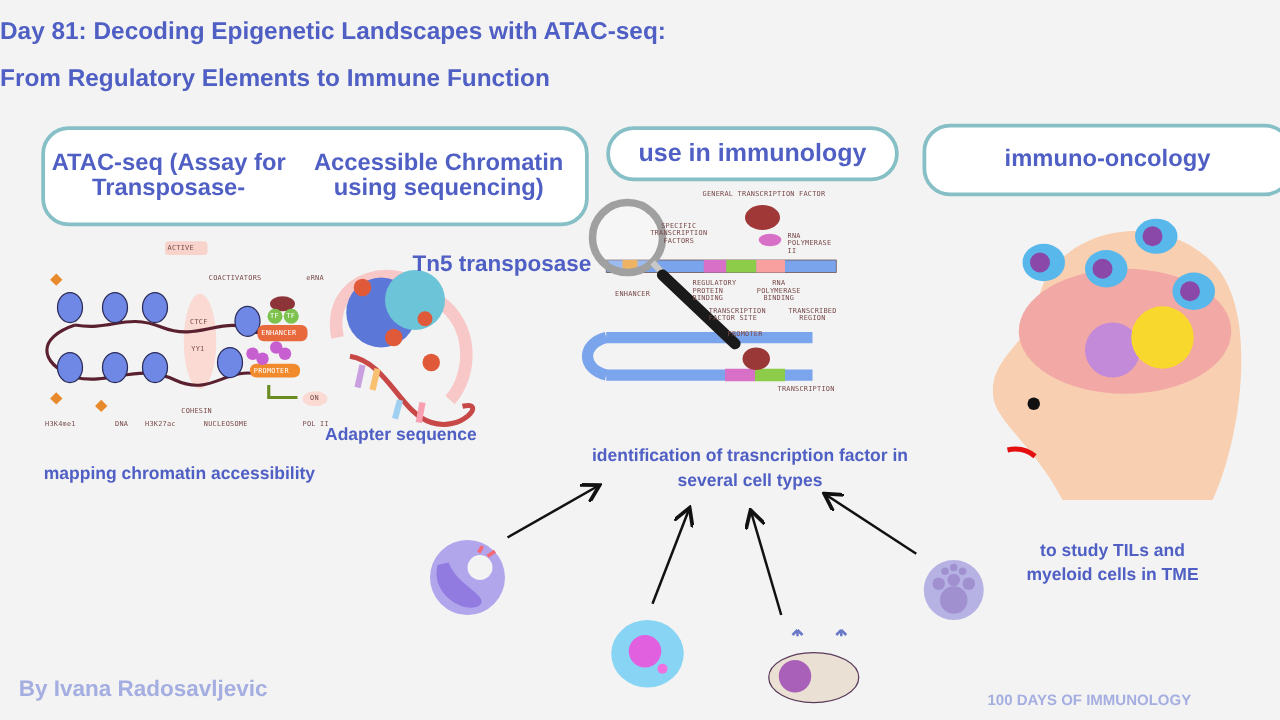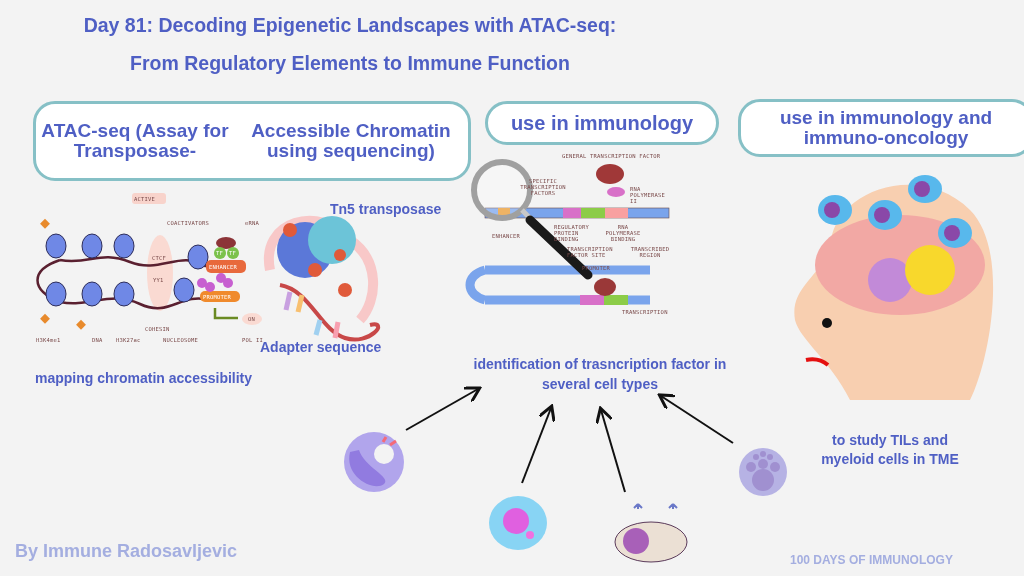--- a/index.html
+++ b/index.html
@@ -1,38 +1,37 @@
 <!DOCTYPE html>
 <html><head>
 <meta charset="utf-8">
 <style>
   html,body{margin:0;padding:0;}
   body{width:1024px;height:576px;background:#f3f3f3;position:relative;overflow:hidden;font-family:"Liberation Sans",sans-serif;}
   .abs{position:absolute;}
-  .title{left:0;width:700px;text-align:center;color:#4f5fc4;font-weight:bold;font-size:19.5px;}
+  .title{left:0;width:700px;color:#4f5fc4;font-weight:bold;font-size:19.5px;}
   .box{position:absolute;background:#fff;border:3px solid #86c0c6;border-radius:22px;color:#4f5fc4;font-weight:bold;text-align:center;display:flex;align-items:center;justify-content:center;line-height:1.05;}
   .lbl{color:#4f5fc4;font-weight:bold;font-size:14px;text-align:center;}
   .tiny{font-family:"DejaVu Sans Mono",monospace;font-size:5.5px;color:#7a4a4a;position:absolute;letter-spacing:0.2px;}
   svg{position:absolute;overflow:visible;}
 </style>
 </head>
 <body>
 
 <div class="abs title" style="top:14px;">Day 81: Decoding Epigenetic Landscapes with ATAC-seq:</div>
 <div class="abs title" style="top:52px;">From Regulatory Elements to Immune Function</div>
 
 <div class="box" style="left:33px;top:101px;width:432px;height:74px;font-size:19px;flex-direction:row;">
   <span>ATAC-seq (Assay for Transposase-</span>
   <span>Accessible Chromatin using sequencing)</span>
 </div>
 <div class="box" style="left:485px;top:101px;width:228px;height:38px;font-size:20px;">
   <span>use in immunology</span>
 </div>
 <div class="box" style="left:738px;top:99px;width:290px;height:52px;font-size:19px;flex-direction:column;">
-  <span>use in immunology and</span>
   <span>immuno-oncology</span>
 </div>
 
 <div class="abs" style="left:20px;top:190px;width:260px;height:180px;">
   <svg width="260" height="180">
     <rect x="112" y="3" width="34" height="11" rx="3" fill="#f8d3cb"></rect>
     <ellipse cx="140" cy="83" rx="13" ry="38" fill="#fadad2"></ellipse>
     <path d="M40 70 C70 75,80 60,110 72 S160 60,185 76 L195 76 M40 112 C70 118,90 100,120 114 S160 102,190 110 L195 110 M40 70 C10 80,10 100,40 112" fill="none" stroke="#5a2030" stroke-width="2.5"></path>
     <g fill="#6f88e6" stroke="#2c2c5a" stroke-width="1">
       <ellipse cx="36" cy="56" rx="10" ry="12"></ellipse>
@@ -92,21 +91,21 @@
       <circle cx="85" cy="80" r="7"></circle>
     </g>
   <path d="M20 75 C50 80,60 120,85 128 S130 110,110 115" fill="none" stroke="#c84848" stroke-width="4"></path>
   <g stroke-width="5">
       <line x1="30" y1="82" x2="26" y2="100" stroke="#c8a0e0"></line>
       <line x1="42" y1="85" x2="38" y2="102" stroke="#f8c070"></line>
       <line x1="60" y1="110" x2="56" y2="125" stroke="#a0d0f0"></line>
       <line x1="78" y1="112" x2="75" y2="128" stroke="#f8a0b0"></line>
     </g>
 </svg>
-<div class="abs lbl" style="left:330px;top:201px;font-size:14px;">Tn5 transposase</div>
+<div class="abs lbl" style="left:330px;top:201px;font-size:18px;">Tn5 transposase</div>
 <div class="abs lbl" style="left:260px;top:339px;font-size:14px;">Adapter sequence</div>
 <div class="abs lbl" style="left:35px;top:370px;">mapping chromatin accessibility</div>
 
 <div class="abs" style="left:470px;top:150px;width:260px;height:200px;">
   <svg width="260" height="200">
     <rect x="15" y="58" width="184" height="10" fill="#7aa4ec" stroke="#6a4a4a" stroke-width="0.6"></rect>
     <rect x="28" y="58" width="12" height="10" fill="#e89a30"></rect>
     <rect x="93" y="58" width="18" height="10" fill="#d870c8"></rect>
     <rect x="111" y="58" width="24" height="10" fill="#8ccc48"></rect>
     <rect x="135" y="58" width="23" height="10" fill="#f8a0a0"></rect>
@@ -192,14 +191,14 @@
       <circle cx="25" cy="33" r="11"></circle>
       <circle cx="13" cy="20" r="5"></circle>
       <circle cx="25" cy="17" r="5"></circle>
       <circle cx="37" cy="20" r="5"></circle>
       <circle cx="18" cy="10" r="3"></circle>
       <circle cx="25" cy="7" r="3"></circle>
       <circle cx="32" cy="10" r="3"></circle>
     </g>
 </svg>
 
-<div class="abs" style="left:15px;top:541px;font-size:18px;font-weight:bold;color:#a4aee0;">By Immune Radosavljevic</div>
+<div class="abs" style="left:15px;top:541px;font-size:18px;font-weight:bold;color:#a4aee0;">By Ivana Radosavljevic</div>
 <div class="abs" style="left:790px;top:553px;font-size:12px;font-weight:bold;color:#a4aee0;">100 DAYS OF IMMUNOLOGY</div>
 
 </body></html>

